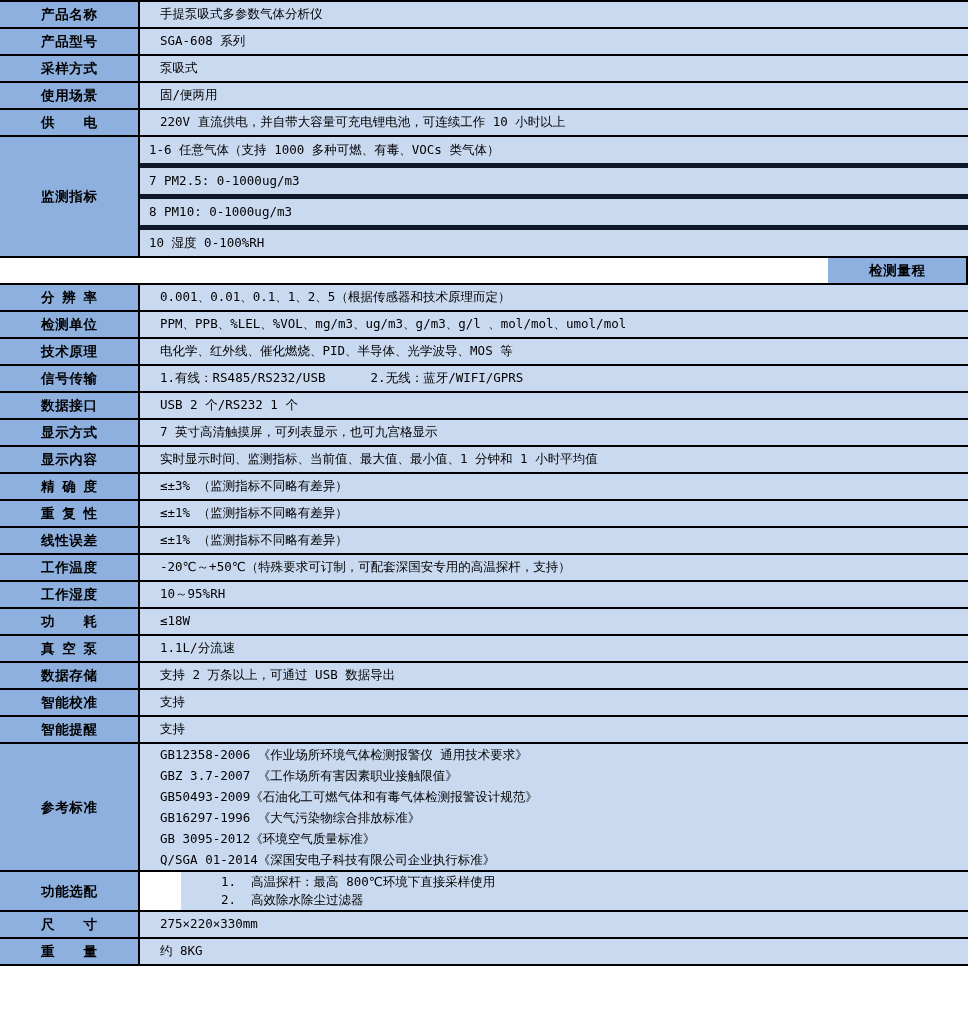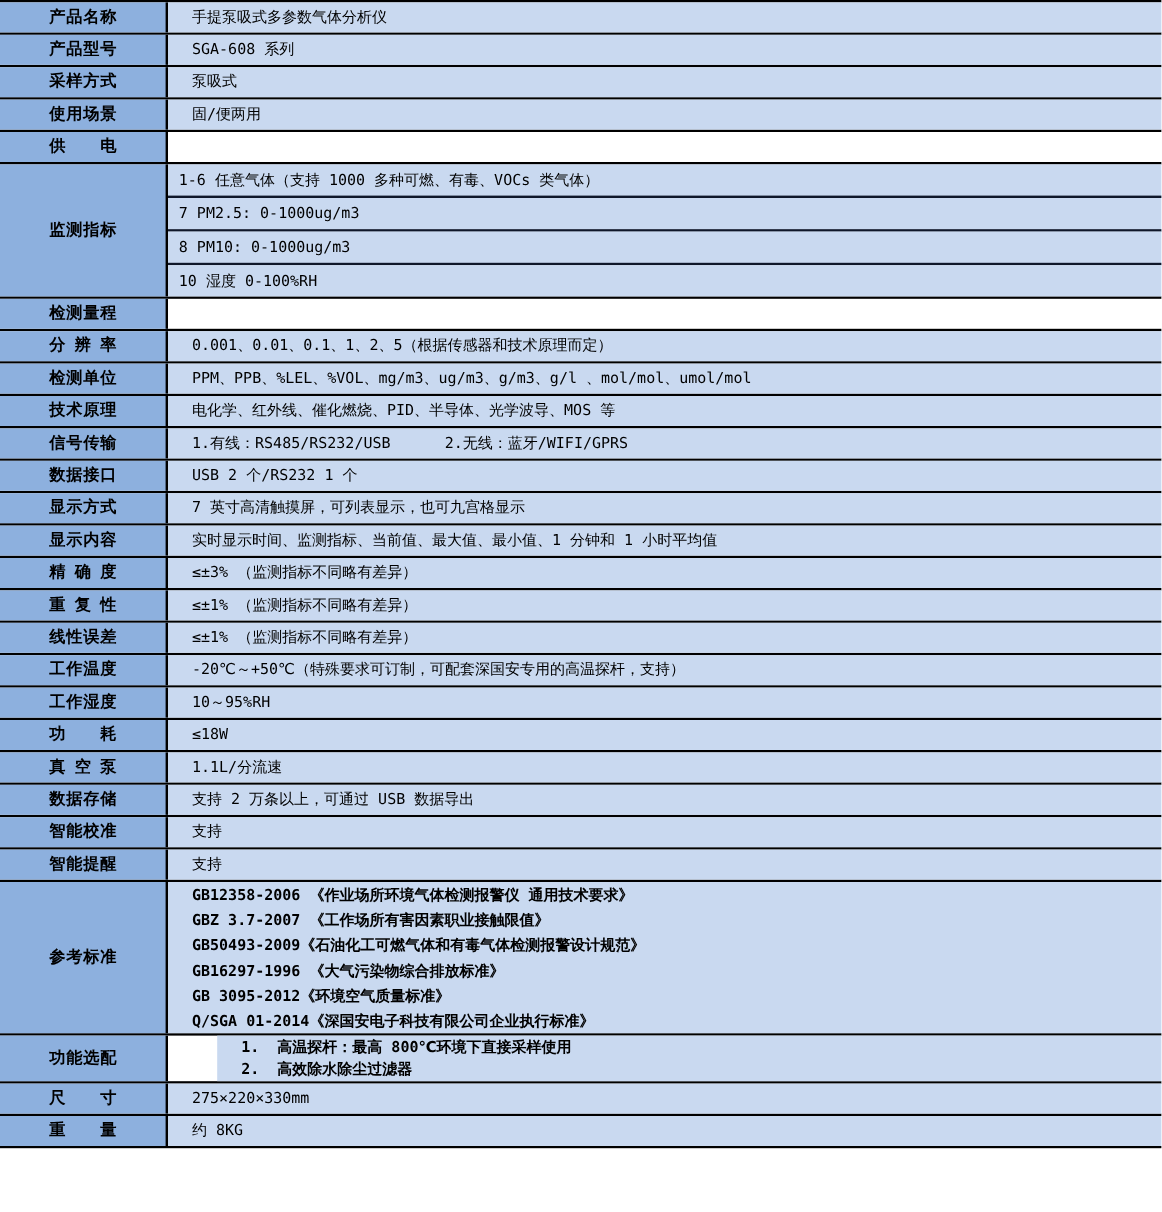--- a/index.html
+++ b/index.html
@@ -3,21 +3,21 @@
 <meta charset="utf-8">
 <style>
   html,body{margin:0;padding:0;background:#ffffff;}
   .spec-table{
     width:968px;
     border-top:2px solid #000;
     font-family:"DejaVu Sans", sans-serif;
     color:#000;
   }
   .row{display:flex;border-bottom:2px solid #000;}
-  .row.simple{height:25px;}
+  .row.simple{height:25px;justify-content:flex-end;}
   .lab{
     width:138px;flex-shrink:0;
     background:#8DB0DE;
     border-right:2px solid #000;
     display:flex;align-items:center;justify-content:center;
   }
   .labtxt{
     display:inline-block;width:56px;
     font-weight:bold;font-size:13.5px;line-height:1.1;
     text-align:justify;text-align-last:justify;
@@ -30,30 +30,30 @@
   }
   .valtxt{
     font-family:"DejaVu Sans Mono","DejaVu Sans",monospace;
     font-size:12.5px;line-height:1.35;
     white-space:pre-wrap;
   }
   .val-stack{flex:1;display:flex;flex-direction:column;min-width:0;}
   .subrow{
     height:26px;background:#C9D9F0;
     display:flex;align-items:center;padding:0 9px;
-    border-bottom:2px solid #0f172a;
+    border-bottom:5px solid #0f172a;
   }
   .subrow:last-child{border-bottom:none;}
   .val.block{
-    flex-direction:column;justify-content:center;align-items:flex-start;font-weight:bold;
+    flex-direction:column;justify-content:center;align-items:flex-start;
   }
   .row.standards{height:126px;}
   .row.standards .valtxt{line-height:21px;}
   .row.options{height:38px;gap:41px;}
-  .row.options .valtxt{line-height:18px;}
+  .row.options .valtxt{line-height:18px;margin-left:20px;}
 </style>
 </head>
 <body>
 
 <div class="spec-table">
 
   <div class="row simple">
     <div class="lab">
         <span class="labtxt">产品名称</span>
       </div>
@@ -85,20 +85,23 @@
         <span class="labtxt">使用场景</span>
       </div>
     <div class="val">
         <span class="valtxt">固/便两用</span>
       </div>
   </div>
 
   <div class="row simple">
     <div class="lab">
         <span class="labtxt">供电</span>
+      </div>
+    <div class="val">
+        <span class="valtxt">220V 直流供电，并自带大容量可充电锂电池，可连续工作 10 小时以上</span>
       </div>
   </div>
 
   <div class="row">
     <div class="lab">
         <span class="labtxt">监测指标</span>
       </div>
     <div class="val-stack">
       <div class="subrow">
           <span class="valtxt">1-6 任意气体（支持 1000 多种可燃、有毒、VOCs 类气体）</span>

